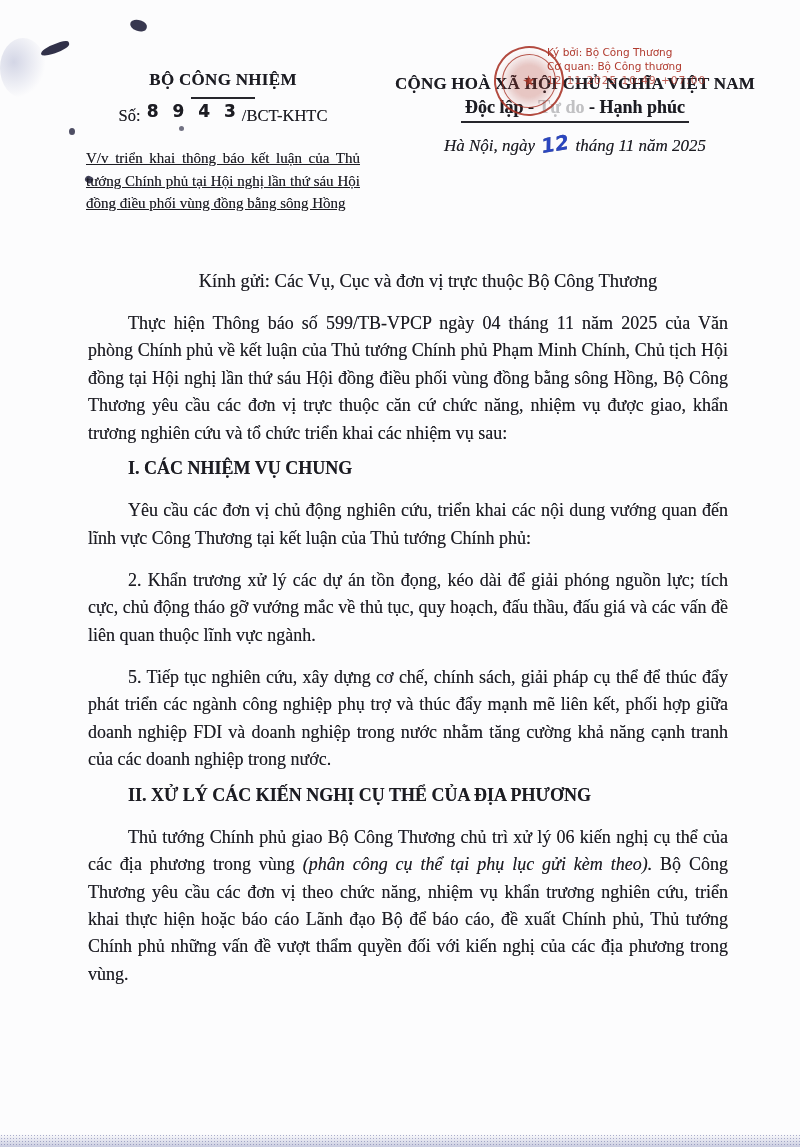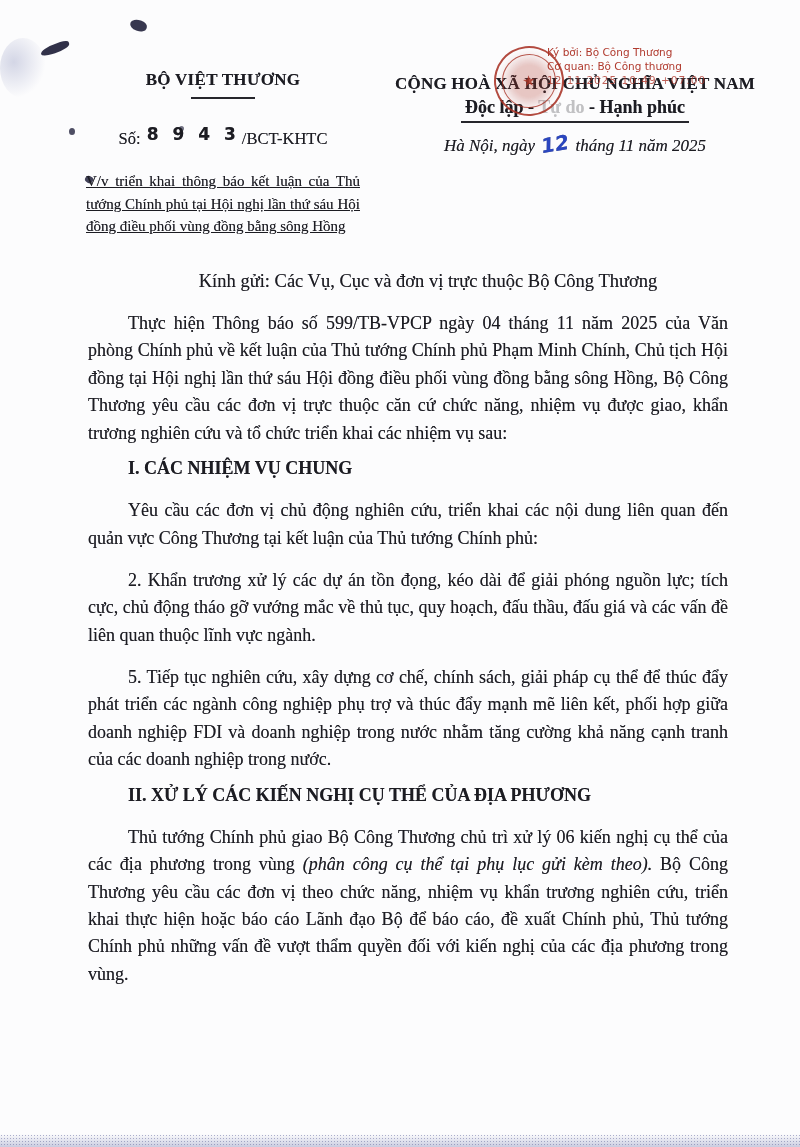--- a/index.html
+++ b/index.html
@@ -24,21 +24,21 @@
     background:
       radial-gradient(rgba(110,115,165,.55) .6px, transparent .9px),
       linear-gradient(to bottom, rgba(160,165,205,0), rgba(150,155,195,.5));
     background-size:3px 3px, 100% 100%;
   }
 
   
   .header-left { position:absolute; left:86px; top:70px; width:274px; text-align:center; }
   .org-name { font-weight:bold; font-size:17px; letter-spacing:.3px; }
   .org-underline { width:64px; height:2px; background:#26262c; margin:7px auto 0; }
-  .doc-no { margin-top:29px; font-size:16.5px; white-space:nowrap; }
+  .doc-no { margin-top:6px; font-size:16.5px; white-space:nowrap; }
   .doc-no-digits {
     font-family:"DejaVu Sans", sans-serif; font-size:17px; font-weight:600;
     letter-spacing:4px; position:relative; top:-4px; padding:0 2px;
   }
   .subject { margin-top:21px; font-size:15px; line-height:1.5; text-align:justify;text-decoration:underline; }
 
   
   .header-right { position:absolute; left:358px; top:74px; width:434px; text-align:center; }
   .national-title { font-weight:bold; font-size:17px; letter-spacing:.2px; position:relative; z-index:1; }
   .motto {
@@ -91,21 +91,21 @@
 <div class="page">
 
   <div class="artifact mark-a"></div>
   <div class="artifact mark-b"></div>
   <div class="artifact mark-c"></div>
   <div class="artifact mark-d"></div>
   <div class="artifact mark-e"></div>
   <div class="artifact smudge"></div>
 
   <div class="header-left">
-    <div class="org-name txt">BỘ VIỆT THƯƠNG</div>
+    <div class="org-name txt">BỘ CÔNG NHIỆM</div>
     <div class="org-underline"></div>
     <div class="doc-no txt">
       <span>Số:</span>
       <span class="doc-no-digits">8 9 4 3</span><span>/BCT-KHTC</span>
     </div>
     <div class="subject txt">V/v triển khai thông báo kết luận của Thủ tướng Chính phủ tại Hội nghị lần thứ sáu Hội đồng điều phối vùng đồng bằng sông Hồng</div>
   </div>
 
   <div class="header-right">
     <div class="national-title txt">CỘNG HOÀ XÃ HỘI CHỦ NGHĨA VIỆT NAM</div>
@@ -129,21 +129,21 @@
   <div class="seal">
     <span class="seal-emblem">★</span>
   </div>
 
   <div class="body-block">
     <p class="salutation txt">Kính gửi: Các Vụ, Cục và đơn vị trực thuộc Bộ Công Thương</p>
 
     <p class="txt">Thực hiện Thông báo số 599/TB-VPCP ngày 04 tháng 11 năm 2025 của Văn phòng Chính phủ về kết luận của Thủ tướng Chính phủ Phạm Minh Chính, Chủ tịch Hội đồng tại Hội nghị lần thứ sáu Hội đồng điều phối vùng đồng bằng sông Hồng, Bộ Công Thương yêu cầu các đơn vị trực thuộc căn cứ chức năng, nhiệm vụ được giao, khẩn trương nghiên cứu và tổ chức triển khai các nhiệm vụ sau:</p>
 
     <h3 class="txt">I. CÁC NHIỆM VỤ CHUNG</h3>
-    <p class="txt">Yêu cầu các đơn vị chủ động nghiên cứu, triển khai các nội dung liên quan đến quản vực Công Thương tại kết luận của Thủ tướng Chính phủ:</p>
+    <p class="txt">Yêu cầu các đơn vị chủ động nghiên cứu, triển khai các nội dung vướng quan đến lĩnh vực Công Thương tại kết luận của Thủ tướng Chính phủ:</p>
     <p class="txt">2. Khẩn trương xử lý các dự án tồn đọng, kéo dài để giải phóng nguồn lực; tích cực, chủ động tháo gỡ vướng mắc về thủ tục, quy hoạch, đấu thầu, đấu giá và các vấn đề liên quan thuộc lĩnh vực ngành.</p>
     <p class="txt">5. Tiếp tục nghiên cứu, xây dựng cơ chế, chính sách, giải pháp cụ thể để thúc đẩy phát triển các ngành công nghiệp phụ trợ và thúc đẩy mạnh mẽ liên kết, phối hợp giữa doanh nghiệp FDI và doanh nghiệp trong nước nhằm tăng cường khả năng cạnh tranh của các doanh nghiệp trong nước.</p>
 
     <h3 class="txt">II. XỬ LÝ CÁC KIẾN NGHỊ CỤ THỂ CỦA ĐỊA PHƯƠNG</h3>
     <p class="txt"><span>Thủ tướng Chính phủ giao Bộ Công Thương chủ trì xử lý 06 kiến nghị cụ thể của các địa phương trong vùng </span><span class="italic-seg">(phân công cụ thể tại phụ lục gửi kèm theo).</span><span> Bộ Công Thương yêu cầu các đơn vị theo chức năng, nhiệm vụ khẩn trương nghiên cứu, triển khai thực hiện hoặc báo cáo Lãnh đạo Bộ để báo cáo, đề xuất Chính phủ, Thủ tướng Chính phủ những vấn đề vượt thẩm quyền đối với kiến nghị của các địa phương trong vùng.</span></p>
   </div>
 
   <div class="scan-edge"></div>
 </div>
 

